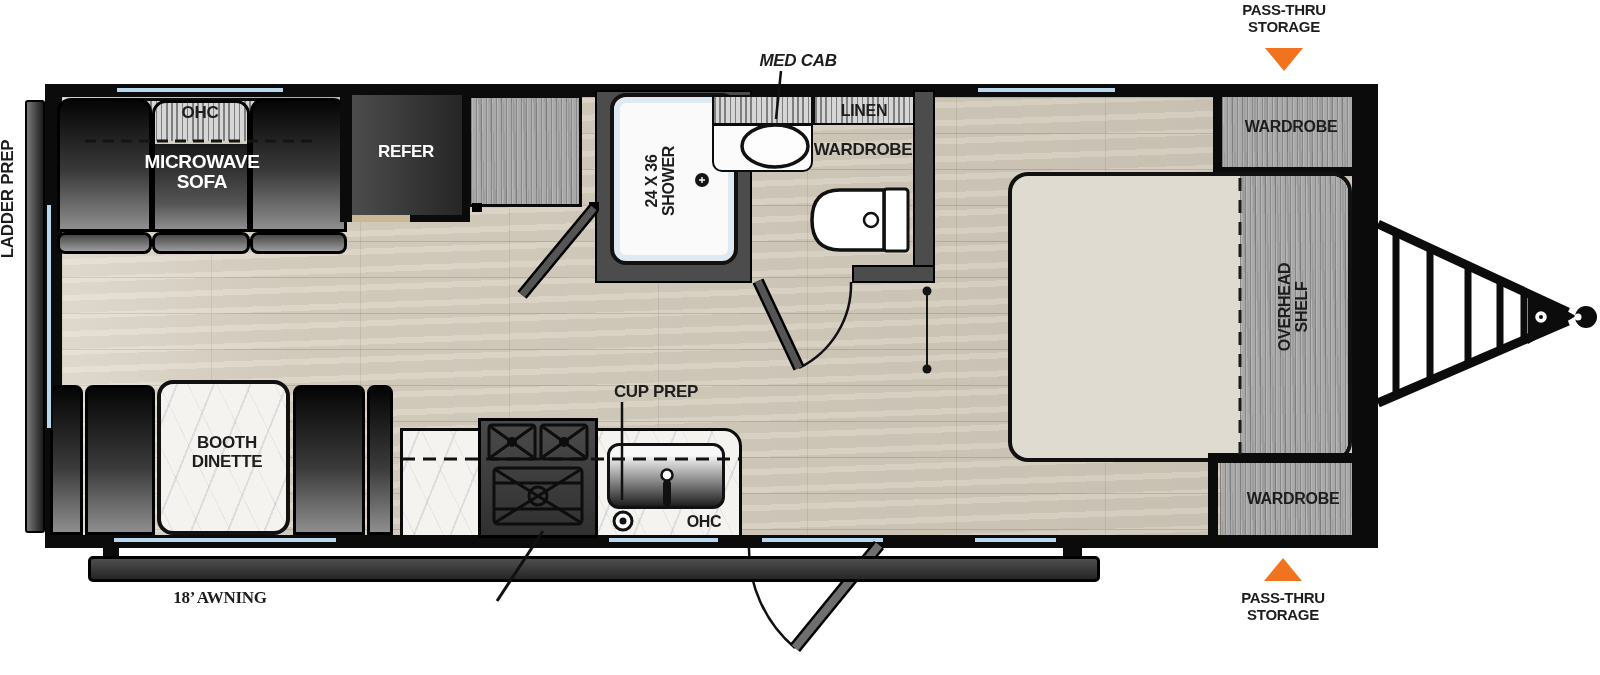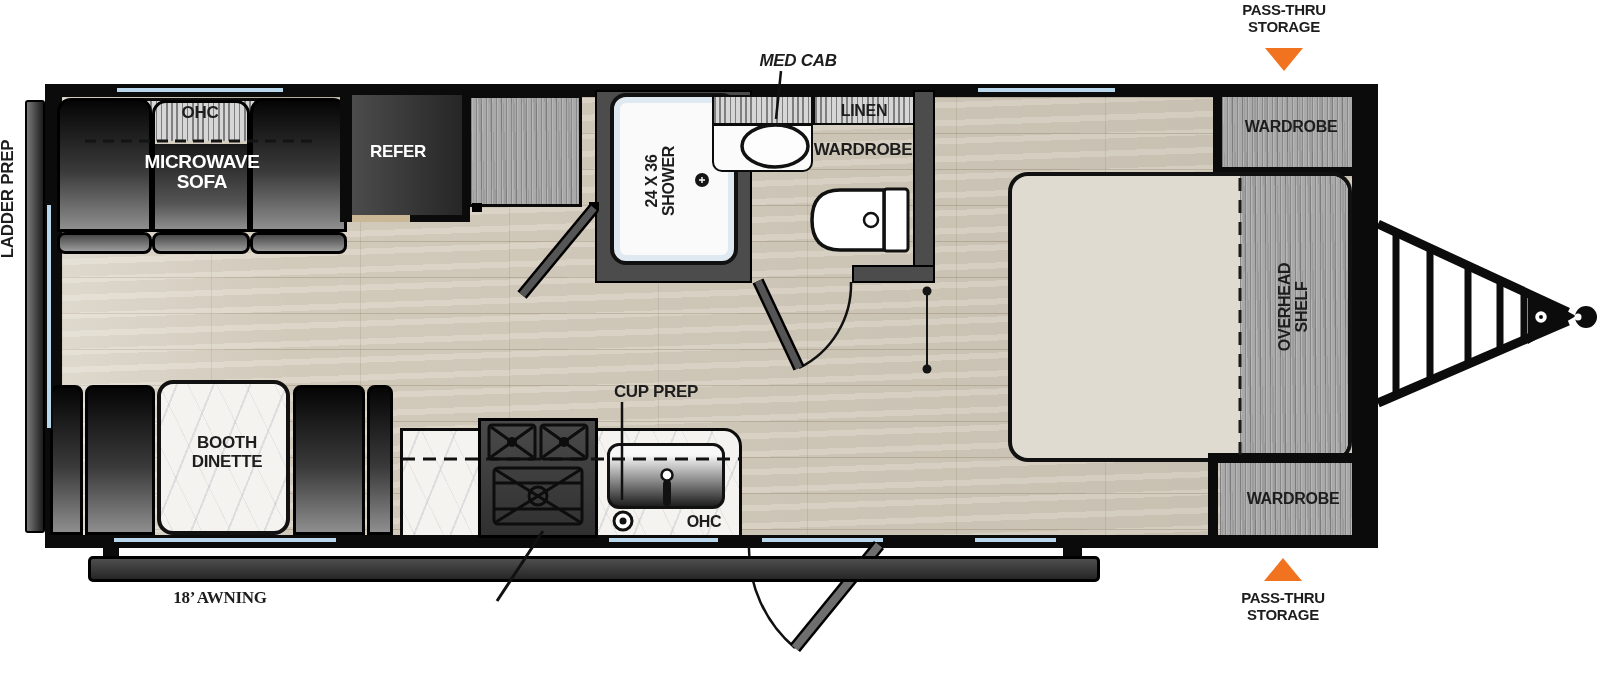--- a/index.html
+++ b/index.html
@@ -182,21 +182,21 @@
 STORAGE</div>
 
   <div class="lbl f17 rot" style="left:-66px;top:189px;width:150px;height:20px;">LADDER PREP</div>
 
   <div class="lbl f17" style="left:150px;top:589px;width:140px;font-family:Liberation Serif, serif;">18’ AWNING</div>
 
 
   <div class="lbl f17" style="left:170px;top:104px;width:60px;">OHC</div>
   <div class="lbl f19 white" style="left:142px;top:152px;width:120px;">MICROWAVE
 SOFA</div>
-  <div class="lbl f17 white" style="left:343px;top:143px;width:110px;">REFER</div>
+  <div class="lbl f17 white" style="left:351px;top:143px;width:110px;">REFER</div>
   <div class="lbl f16 rot" style="left:601px;top:163px;width:120px;height:36px;">24 X 36
 SHOWER</div>
   <div class="lbl f17" style="left:738px;top:52px;width:120px;font-style:italic;">MED CAB</div>
   <div class="lbl f16" style="left:819px;top:102px;width:90px;">LINEN</div>
   <div class="lbl f17" style="left:813px;top:141px;width:100px;">WARDROBE</div>
 
   <div class="lbl f16" style="left:1231px;top:118px;width:120px;">WARDROBE</div>
   <div class="lbl f16 rot" style="left:1234px;top:289px;width:120px;height:36px;">OVERHEAD
 SHELF</div>
   <div class="lbl f16" style="left:1233px;top:490px;width:120px;">WARDROBE</div>

